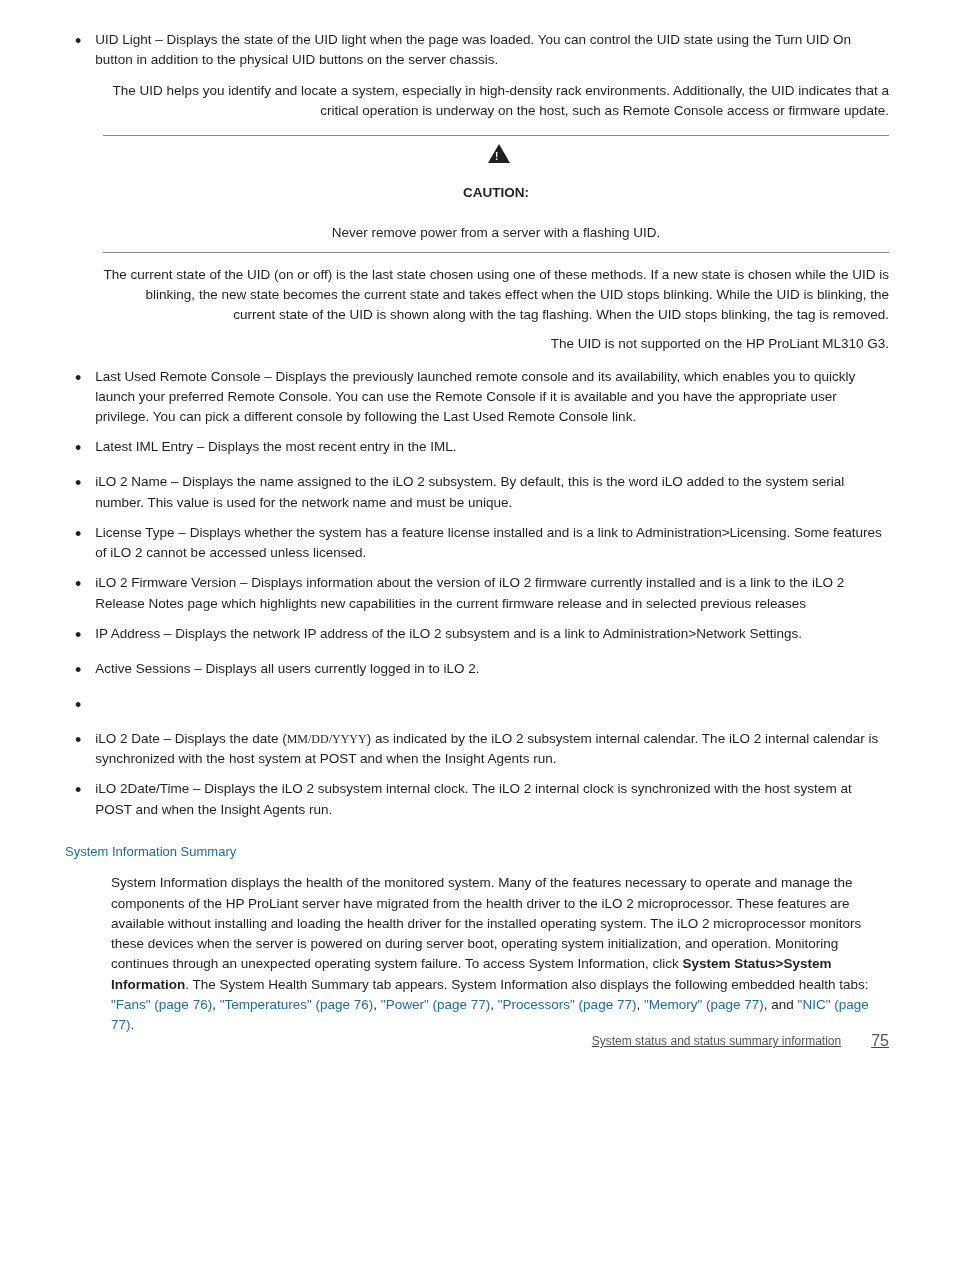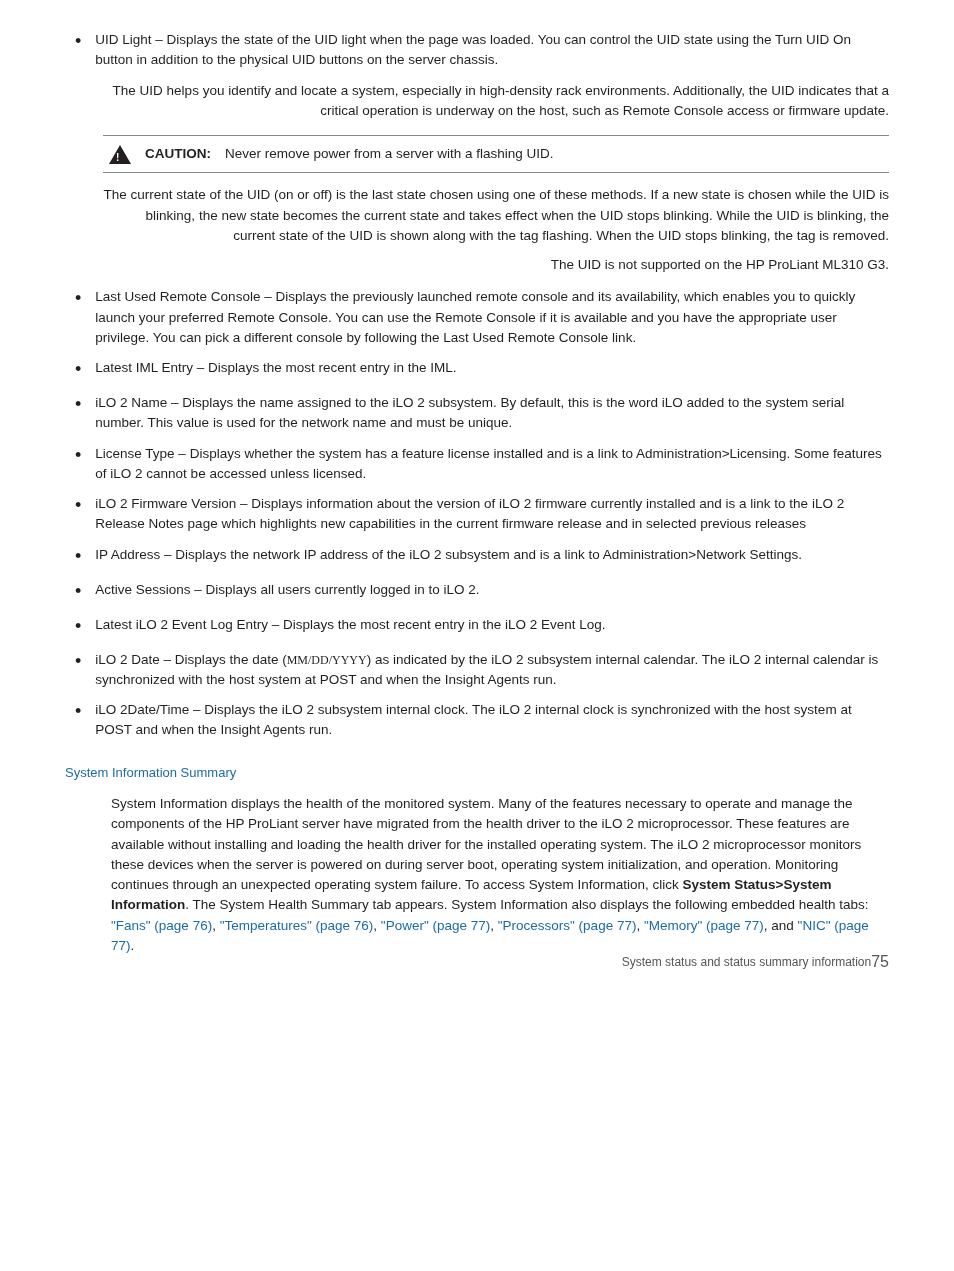--- a/index.html
+++ b/index.html
@@ -55,21 +55,22 @@
       text-align: right;
     }
 
     .caution-box {
       border-top: 1.5px solid #888;
       border-bottom: 1.5px solid #888;
       padding: 8px 0;
       margin: 14px 0 12px 0;
       display: flex;
       align-items: center;
-      gap: 14px;
+      gap: 20px;
+      flex-direction: column;
     }
 
     .caution-triangle {
       width: 0;
       height: 0;
       border-left: 11px solid transparent;
       border-right: 11px solid transparent;
       border-bottom: 19px solid #231f20;
       flex-shrink: 0;
       margin-left: 6px;
@@ -113,21 +114,23 @@
       text-decoration: none;
     }
 
     .footer-line {
       position: absolute;
       bottom: 22px;
       right: 65px;
       font-size: 12px;
       color: #444;
       display: flex;
+      gap: 30px;
       align-items: center;
+      text-decoration: underline;
     }
 
     .footer-text {
       color: #555;
       font-size: 12px;
     }
 
     .footer-page {
       color: #555;
       font-size: 16px;
@@ -191,21 +194,20 @@
     <li>
       <span class="bullet-dot">•</span>
       <span class="bullet-text">IP Address – Displays the network IP address of the iLO 2 subsystem and is a link to Administration&gt;Network Settings.</span>
     </li>
     <li>
       <span class="bullet-dot">•</span>
       <span class="bullet-text">Active Sessions – Displays all users currently logged in to iLO 2.</span>
     </li>
     <li>
       <span class="bullet-dot">•</span>
-      <span class="bullet-text">Latest iLO 2 Event Log Entry – Displays the most recent entry in the iLO 2 Event Log.</span>
     </li>
     <li>
       <span class="bullet-dot">•</span>
       <span class="bullet-text">
         <span>iLO 2 Date – Displays the date (</span><span class="mono">MM/DD/YYYY</span><span>) as indicated by the iLO 2 subsystem internal calendar. The iLO 2 internal calendar is synchronized with the host system at POST and when the Insight Agents run.</span>
       </span>
     </li>
     <li>
       <span class="bullet-dot">•</span>
       <span class="bullet-text">iLO 2Date/Time – Displays the iLO 2 subsystem internal clock. The iLO 2 internal clock is synchronized with the host system at POST and when the Insight Agents run.</span>

